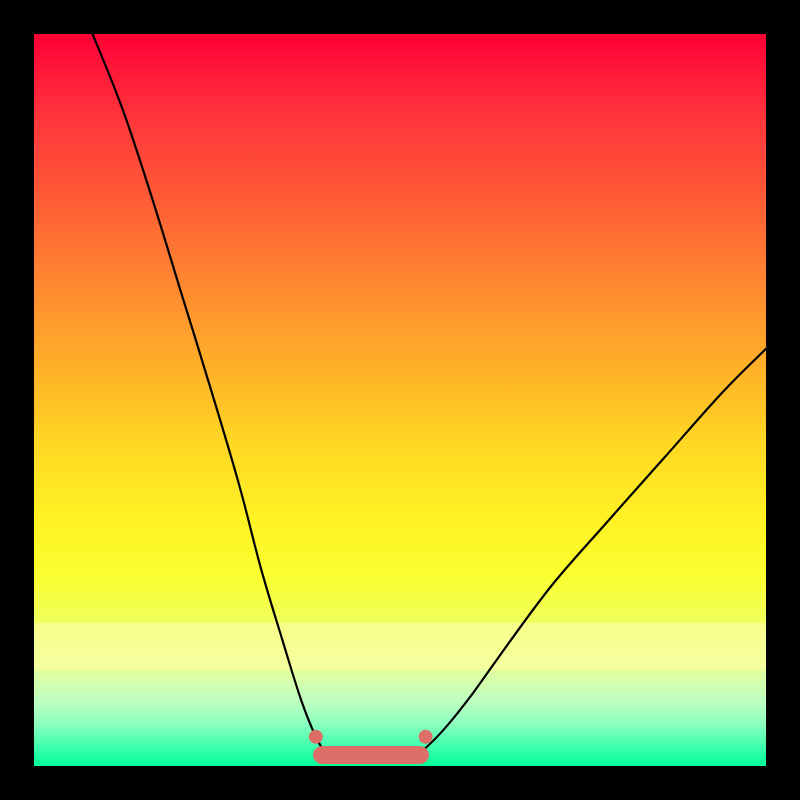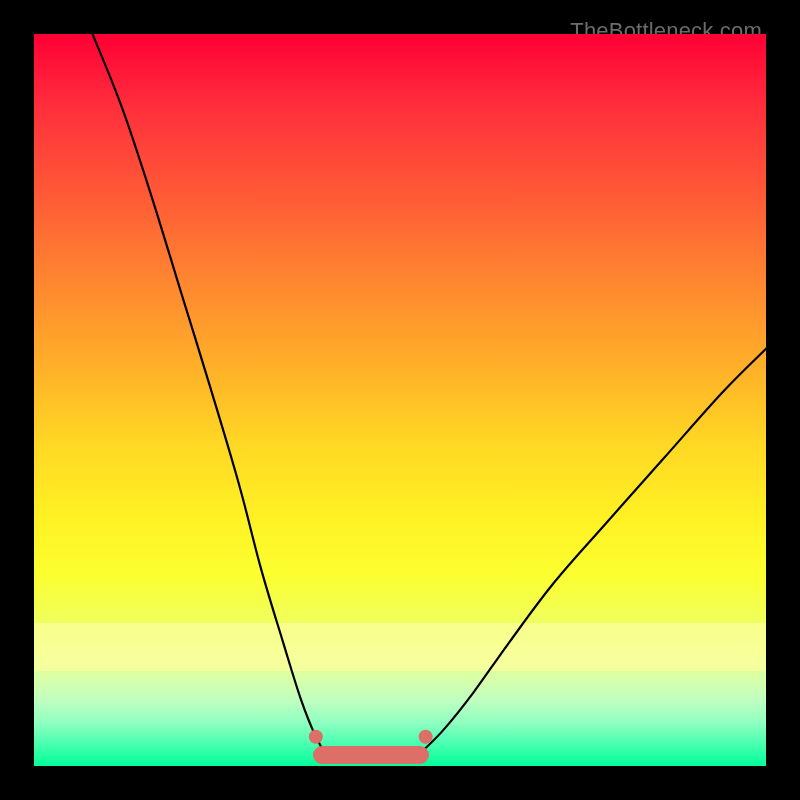--- a/index.html
+++ b/index.html
@@ -77,21 +77,20 @@
     font-size: 22px;
     letter-spacing: 0.2px;
     font-weight: 400;
   }
 </style>
 </head>
 <body>
 
 <div class="frame">
 
-  <div class="watermark">TheBottleneck.com</div>
 
   <div class="plot-area">
     <div class="gradient"></div>
     <div class="light-band"></div>
 
     <svg class="curves" viewBox="0 0 732 732" preserveAspectRatio="none">
       <path d="M 58.56 0.00 C 63.83 13.18, 77.30 44.21, 87.84 73.20 C 98.38 102.19, 106.58 128.10, 117.12 161.04 C 127.66 193.98, 135.86 221.94, 146.40 256.20 C 156.94 290.46, 165.14 316.44, 175.68 351.36 C 186.22 386.28, 195.74 417.24, 204.96 450.18 C 214.18 483.12, 219.01 506.03, 226.92 534.36 C 234.83 562.69, 241.63 583.84, 248.88 607.56 C 256.13 631.28, 261.25 648.99, 267.18 666.12 C 273.11 683.25, 277.21 692.84, 281.82 702.72 C 286.43 712.60, 289.51 716.41, 292.80 721.02 C 296.09 725.63, 298.80 727.02, 300.12 728.34" id="curve-left" fill="none" stroke="#000" stroke-width="2.2" stroke-linecap="round"></path>
       <path d="M 373.32 728.34 C 375.96 726.36, 381.37 723.29, 387.96 717.36 C 394.55 711.43, 400.70 705.94, 409.92 695.40 C 419.14 684.86, 427.34 674.61, 439.20 658.80 C 451.06 642.99, 461.31 627.32, 475.80 607.56 C 490.29 587.80, 502.59 570.08, 519.72 549.00 C 536.85 527.92, 551.20 512.84, 570.96 490.44 C 590.72 468.04, 608.44 448.28, 629.52 424.56 C 650.60 400.84, 669.63 378.44, 688.08 358.68 C 706.53 338.92, 724.09 322.67, 732.00 314.76" id="curve-right" fill="none" stroke="#000" stroke-width="2.2" stroke-linecap="round"></path>
 
       <circle id="dot-left" r="7" fill="#dd6e68" cx="281.82" cy="702.72"></circle>

